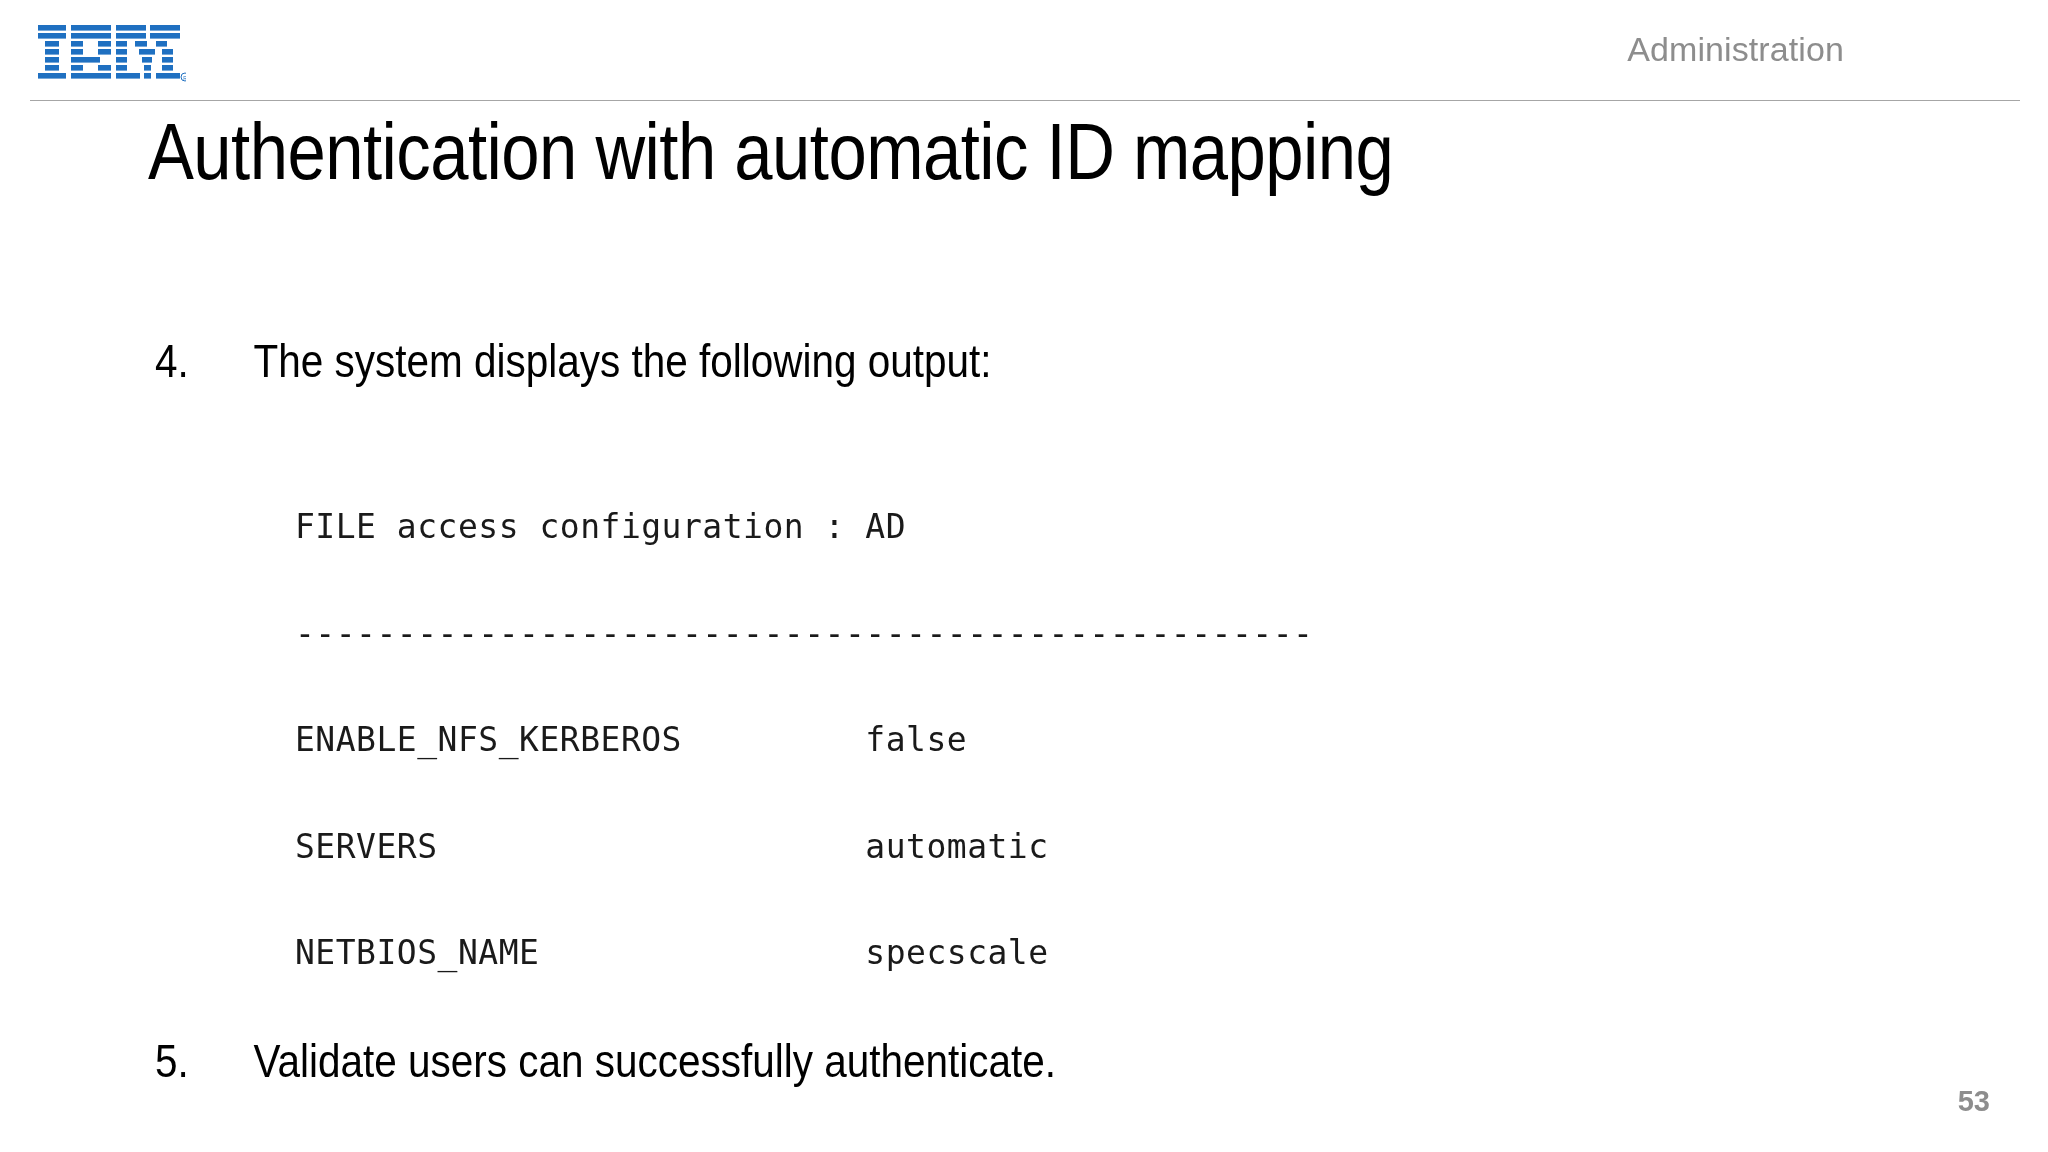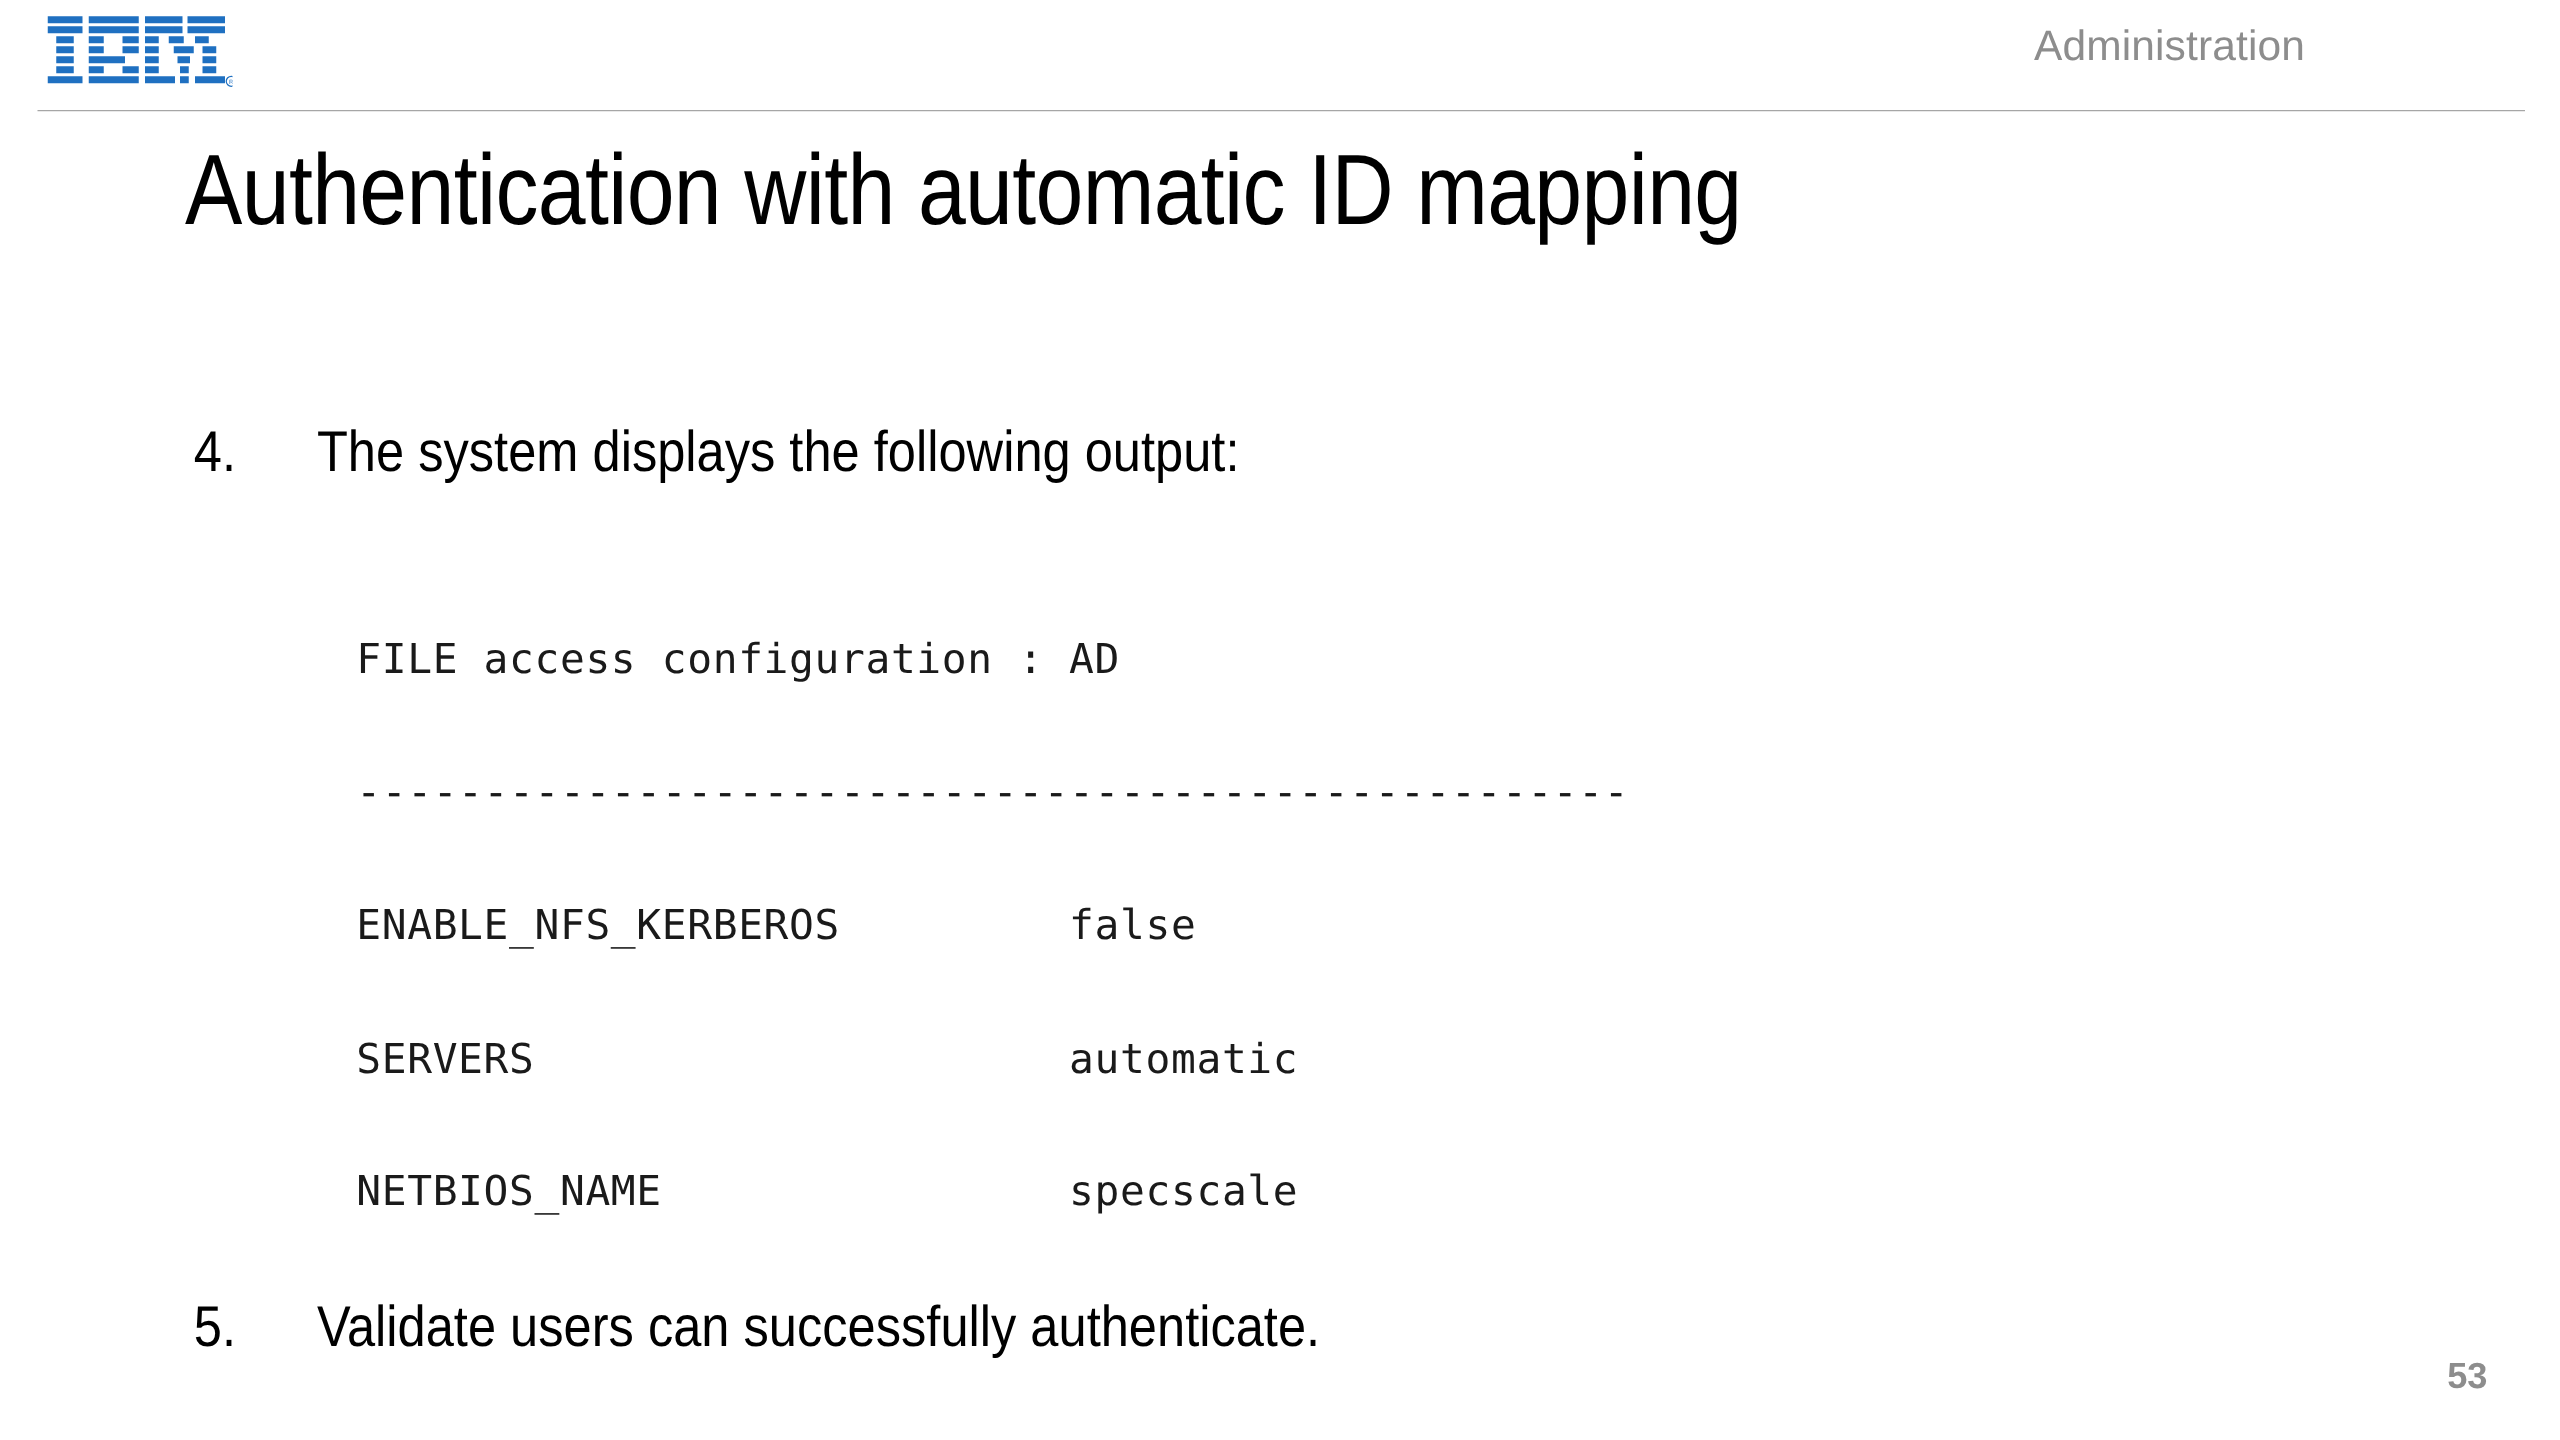--- a/index.html
+++ b/index.html
@@ -12,21 +12,21 @@
     height: 1152px;
     font-family: "Liberation Sans", sans-serif;
     color: #000000;
     overflow: hidden;
     position: relative;
   }
 
   
   .slide-header {
     position: absolute;
-    top: 0; left: 0;
+    top: 12px; left: 0;
     width: 1876px;
     height: 89px;
   }
   .ibm-logo {
     position: absolute;
     left: 38px;
     top: 12px;
     width: 148px;
     height: 62px;
   }
@@ -89,21 +89,21 @@
     position: absolute;
     left: 285px;
     top: 438px;
     font-family: "DejaVu Sans Mono", "Liberation Mono", monospace;
     font-size: 33px;
     line-height: 35.5px;
     color: #1a1a1a;
     white-space: pre;
     letter-spacing: 0.5px;
   }
-  .console-line { height: 35.5px; }
+  .console-line { height: 35.5px; margin-left: 10px; }
 
   
   .slide-number {
     position: absolute;
     right: 58px;
     bottom: 34px;
     font-size: 29px;
     color: #8d8d8d;
     font-weight: bold;
   }

